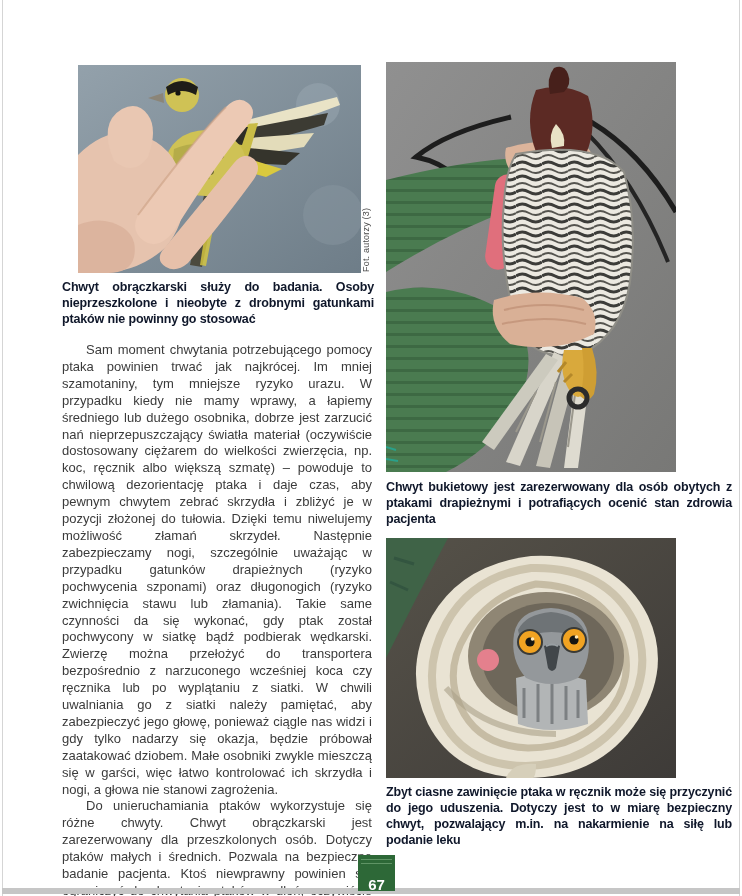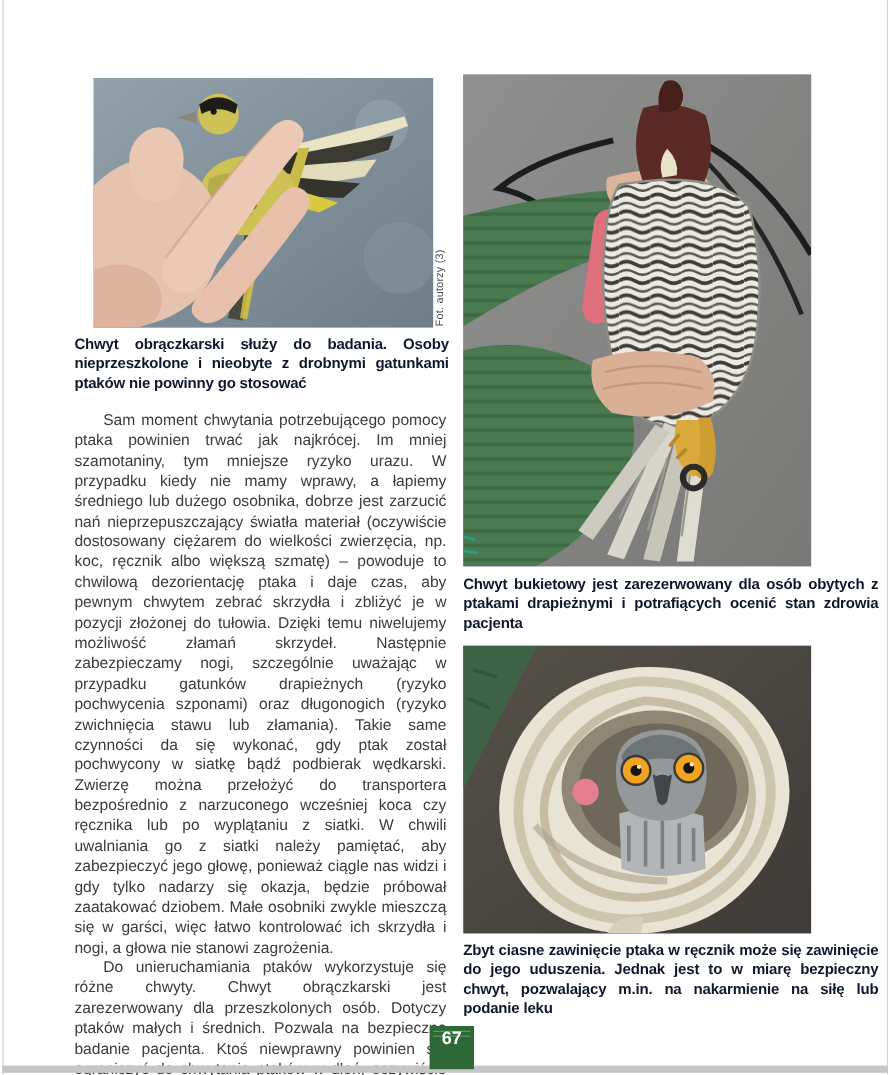--- a/index.html
+++ b/index.html
@@ -35,21 +35,21 @@
   .body-text{
     position:absolute;left:62px;top:342px;width:310px;
     font-size:13px;line-height:16.9px;color:#3b3b3b;text-align:justify;
   }
   .body-text p{margin:0;text-indent:24px;}
 
   .footer-bar{position:absolute;left:2px;right:2px;top:888px;height:6px;background:#c6c6c6;}
   .pagenum-box{
     position:absolute;left:358px;top:855px;width:37px;height:36px;
     background:#2d6837;color:#ffffff;font-weight:bold;font-size:15px;
-    display:flex;align-items:flex-start;justify-content:center;
+    display:flex;align-items:flex-end;justify-content:center;
   }
   .pagenum-box .rule{position:absolute;left:3px;right:3px;height:1px;background:#5f9465;}
   .pagenum-box .rule.r1{top:4px;}
   .pagenum-box .rule.r2{top:8px;}
   .pagenum-box span{position:relative;top:2px;}
 </style>
 </head>
 <body>
 
 <div class="page">
@@ -208,21 +208,21 @@
       <circle cx="188" cy="102" r="12" fill="#f1a322" stroke="#3a3a36" stroke-width="2"></circle>
       <circle cx="188" cy="102" r="4.6" fill="#151512"></circle>
       <circle cx="146.5" cy="101" r="1.8" fill="#ffe9b8"></circle>
       <circle cx="190.5" cy="99" r="1.8" fill="#ffe9b8"></circle>
 
       <path d="M158,108 Q166,104 174,108 L170,130 Q166,136 162,130 Z" fill="#41464a"></path>
       <path d="M160,108 q6,-3 12,0" stroke="#9aa0a4" stroke-width="2" fill="none"></path>
     </svg>
   </div>
 
-  <div class="caption caption-3">Zbyt ciasne zawinięcie ptaka w ręcznik może się zawinięcie do jego uduszenia. Jednak jest to w miarę bezpieczny chwyt, pozwalający m.in. na nakarmienie na siłę lub podanie leku</div>
+  <div class="caption caption-3">Zbyt ciasne zawinięcie ptaka w ręcznik może się przyczynić do jego uduszenia. Dotyczy jest to w miarę bezpieczny chwyt, pozwalający m.in. na nakarmienie na siłę lub podanie leku</div>
 
   <div class="footer-bar"></div>
   <div class="pagenum-box">
     <div class="rule r1"></div>
     <div class="rule r2"></div>
     <span>67</span>
   </div>
 
 </div>
 

